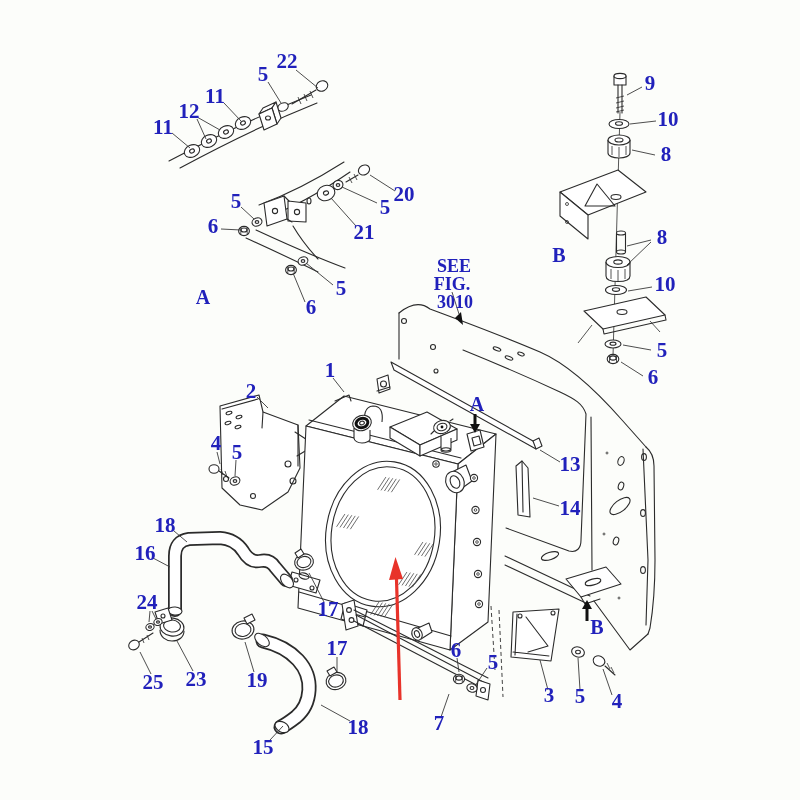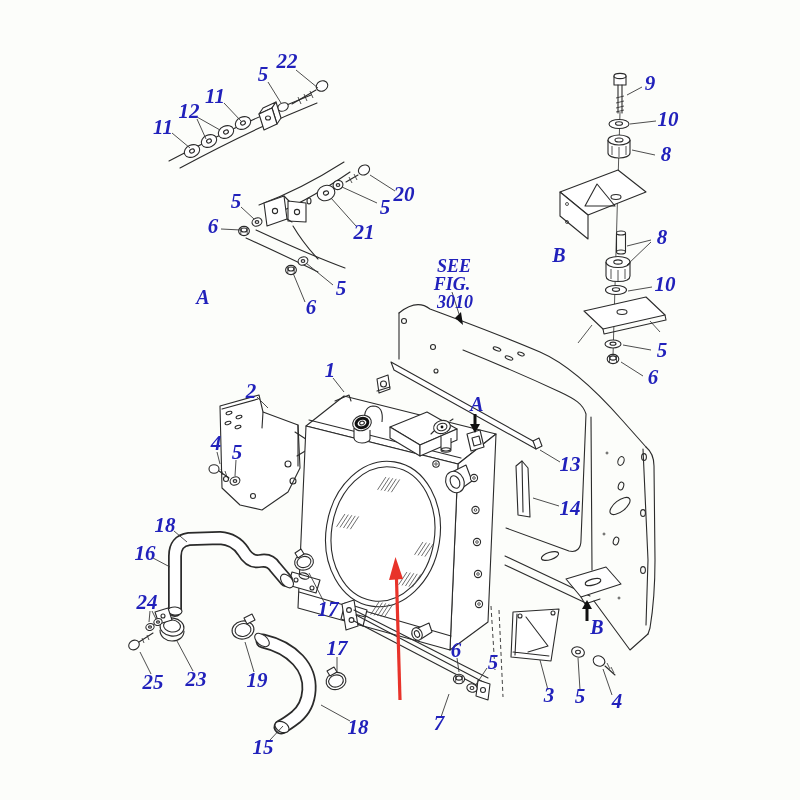--- a/index.html
+++ b/index.html
@@ -1,17 +1,17 @@
 <!DOCTYPE html>
 <html><head>
 <meta charset="utf-8">
 <style>
   html,body{margin:0;padding:0;background:#ffffff;}
   .stage{position:relative;width:800px;height:800px;background:#8b5cf6;overflow:hidden;
-         font-family:"Liberation Serif",serif;font-style:italic;}
+         font-family:"Liberation Serif",serif;}
   svg{position:absolute;left:0;top:0;}
   .ln{stroke:#2b2b2b;stroke-width:1.1;fill:none;stroke-linecap:round;stroke-linejoin:round;}
   .fw{stroke:#2b2b2b;stroke-width:1.1;fill:#ffffff;stroke-linejoin:round;}
   .thin{stroke:#2b2b2b;stroke-width:.8;fill:none;}
   .leader{stroke:#3a3a3a;stroke-width:.9;fill:none;}
   .hatch{stroke:#555;stroke-width:.8;fill:none;}
   .dash{stroke:#2b2b2b;stroke-width:.9;fill:none;stroke-dasharray:4 3;}
   .blk{fill:#111;stroke:none;}
   .lbl{font-family:"Liberation Serif",serif;font-weight:bold;text-anchor:middle;}
   .lbl-num{font-size:21px;}

